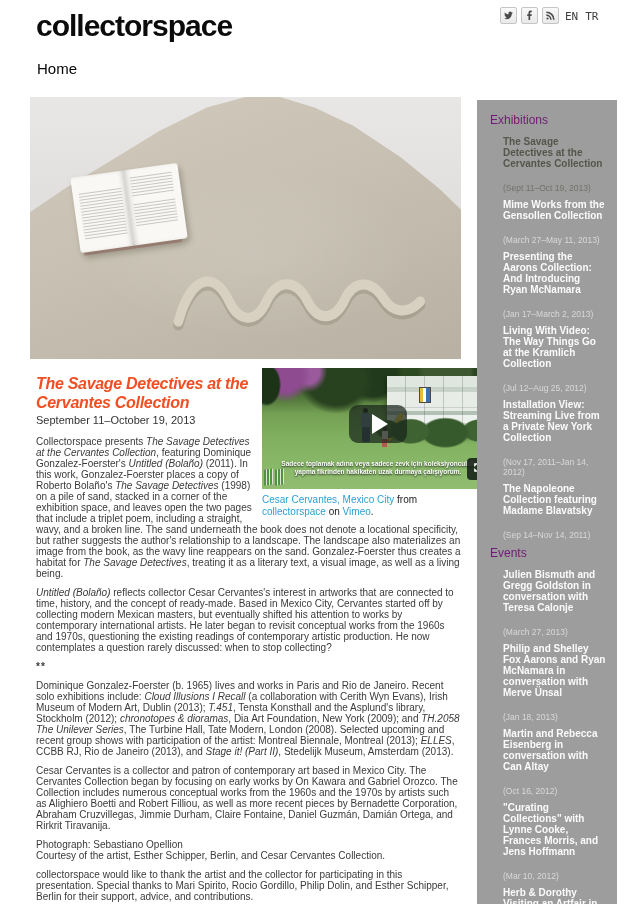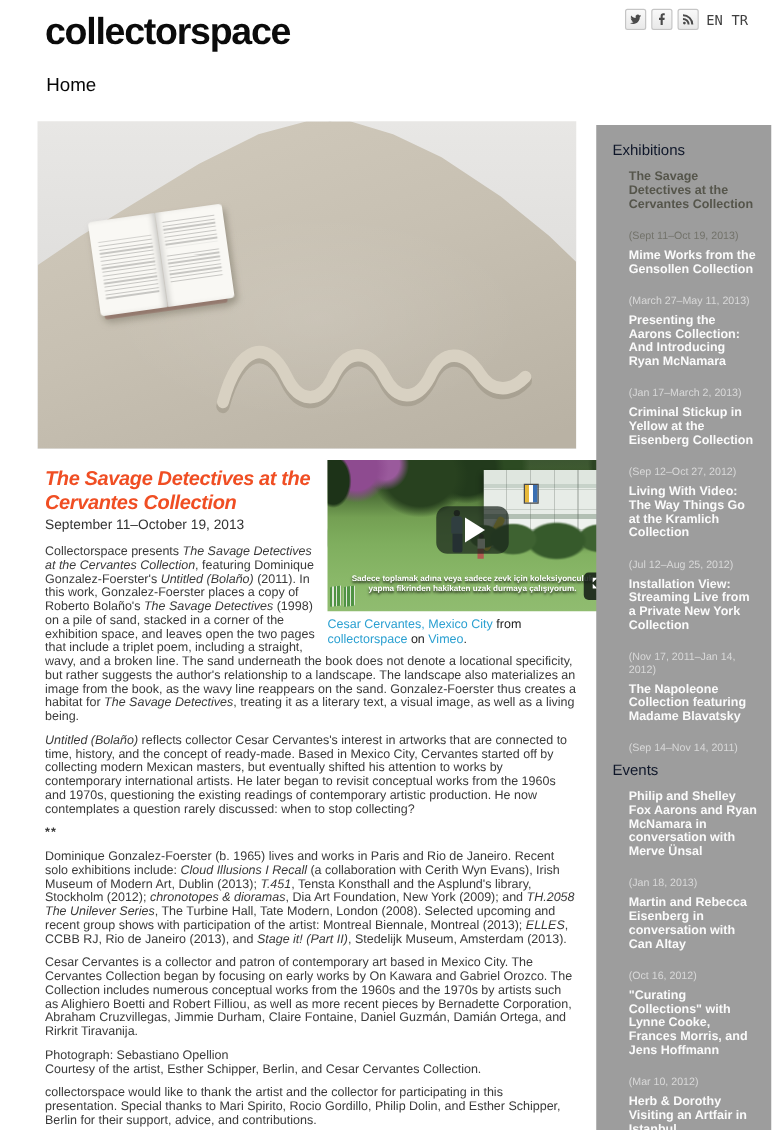--- a/index.html
+++ b/index.html
@@ -42,21 +42,21 @@
   .book-page.left  { border-radius:3px 1px 1px 3px; box-shadow:inset -4px 0 5px -2px rgba(0,0,0,0.20); }
   .book-page.right { border-radius:1px 3px 3px 1px; box-shadow:inset 4px 0 5px -2px rgba(0,0,0,0.16); }
   .book-text { position:absolute; background:repeating-linear-gradient(180deg, rgba(110,110,108,0.6) 0 1px, transparent 1px 3px); opacity:.6; }
   .bt-l  { left:12%; right:9%; top:22%; bottom:16%; }
   .bt-ra { left:10%; right:12%; top:10%; bottom:62%; }
   .bt-rb { left:10%; right:12%; top:46%; bottom:22%; }
 
   
   .sidebar { position:absolute; left:477px; top:100px; width:140px; height:804px; background:#9d9d9d;
              box-sizing:border-box; padding:13px 10px 0 13px; overflow:hidden; }
-  .sb-heading { color:#0f172a; font-size:12px; margin:0 0 9px; }
+  .sb-heading { color:#701a75; font-size:12px; margin:0 0 9px; }
   .sb-heading + .sb-items { margin-left:13px; }
   .sb-items { margin-bottom:6px; }
   .sb-item { margin-bottom:6px; cursor:pointer; }
   .sb-title { font-size:10px; font-weight:700; line-height:11px; color:#fbfbfb; }
   .sb-date  { font-size:8.5px; line-height:10px; color:#d9d9d9; margin-top:14px; }
   .sb-item.active .sb-title { color:#55554b; }
   .sb-item.active .sb-date  { color:#72726a; }
 
   
   .article { position:absolute; left:36px; top:368px; width:426px; color:#3a3a3a; }
@@ -251,39 +251,39 @@
         </div>
         <div class="sb-item">
           <div class="sb-title">Mime Works from the Gensollen Collection</div>
           <div class="sb-date">(March 27–May 11, 2013)</div>
         </div>
         <div class="sb-item">
           <div class="sb-title">Presenting the Aarons Collection: And Introducing Ryan McNamara</div>
           <div class="sb-date">(Jan 17–March 2, 2013)</div>
         </div>
         <div class="sb-item">
-          <div class="sb-title">Criminal Stickup in Yellow at the Eisenberg Collection</div>
-          <div class="sb-date">(Sep 12–Oct 27, 2012)</div>
-        </div>
-        <div class="sb-item">
           <div class="sb-title">Living With Video: The Way Things Go at the Kramlich Collection</div>
           <div class="sb-date">(Jul 12–Aug 25, 2012)</div>
         </div>
         <div class="sb-item">
           <div class="sb-title">Installation View: Streaming Live from a Private New York Collection</div>
           <div class="sb-date">(Nov 17, 2011–Jan 14, 2012)</div>
         </div>
         <div class="sb-item">
           <div class="sb-title">The Napoleone Collection featuring Madame Blavatsky</div>
           <div class="sb-date">(Sep 14–Nov 14, 2011)</div>
         </div>
       </div>
       <div class="sb-heading">Events</div>
       <div class="sb-items">
         <div class="sb-item">
+          <div class="sb-title">Julien Bismuth and Gregg Goldston in conversation with Teresa Calonje</div>
+          <div class="sb-date">(March 27, 2013)</div>
+        </div>
+        <div class="sb-item">
           <div class="sb-title">Philip and Shelley Fox Aarons and Ryan McNamara in conversation with Merve Ünsal</div>
           <div class="sb-date">(Jan 18, 2013)</div>
         </div>
         <div class="sb-item">
           <div class="sb-title">Martin and Rebecca Eisenberg in conversation with Can Altay</div>
           <div class="sb-date">(Oct 16, 2012)</div>
         </div>
         <div class="sb-item">
           <div class="sb-title">"Curating Collections" with Lynne Cooke, Frances Morris, and Jens Hoffmann</div>
           <div class="sb-date">(Mar 10, 2012)</div>

